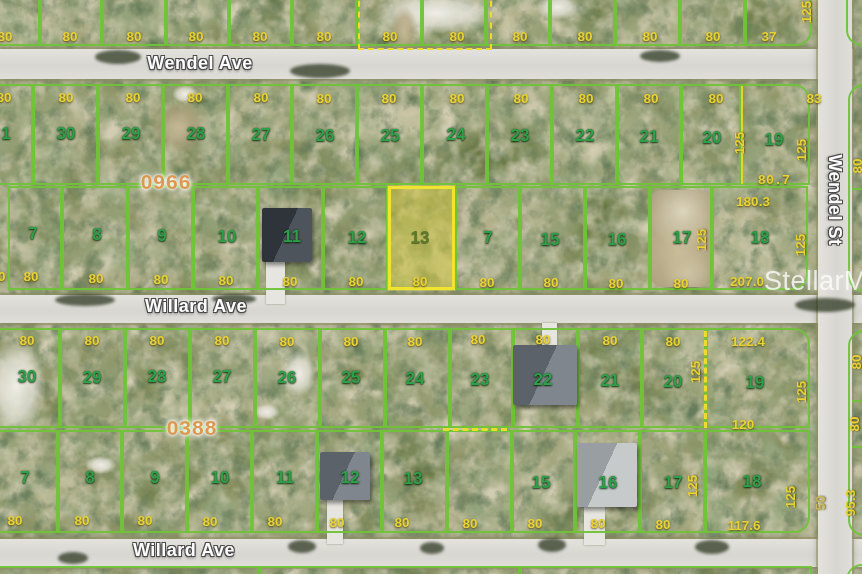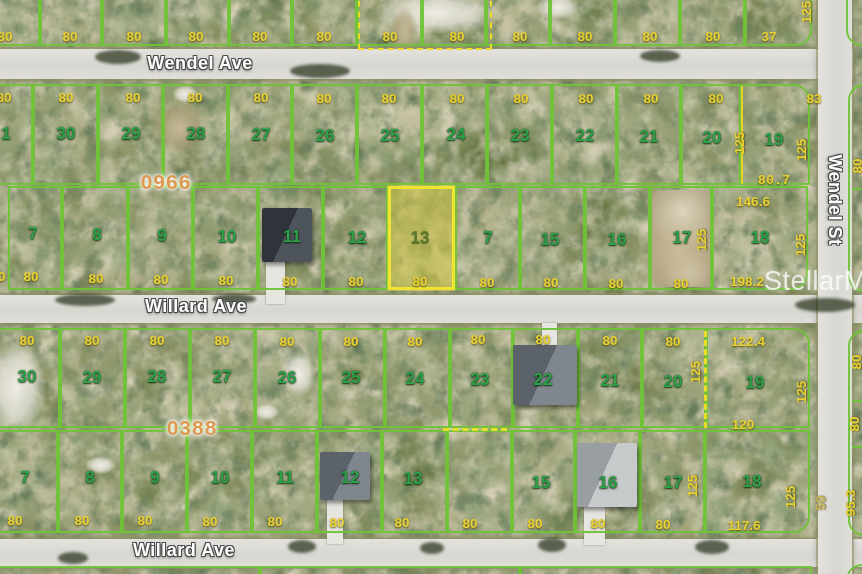--- a/index.html
+++ b/index.html
@@ -270,22 +270,22 @@
       <div class="dim" style="left: 96px; top: 278px;">80</div>
       <div class="dim" style="left: 161px; top: 279px;">80</div>
       <div class="dim" style="left: 226px; top: 280px;">80</div>
       <div class="dim" style="left: 290px; top: 281px;">80</div>
       <div class="dim" style="left: 356px; top: 281px;">80</div>
       <div class="dim" style="left: 420px; top: 281px;">80</div>
       <div class="dim" style="left: 487px; top: 282px;">80</div>
       <div class="dim" style="left: 551px; top: 282px;">80</div>
       <div class="dim" style="left: 616px; top: 283px;">80</div>
       <div class="dim" style="left: 681px; top: 283px;">80</div>
-      <div class="dim" style="left: 747px; top: 281px;">198.2</div>
-      <div class="dim" style="left: 753px; top: 201px;">146.6</div>
+      <div class="dim" style="left: 747px; top: 281px;">207.0</div>
+      <div class="dim" style="left: 753px; top: 201px;">180.3</div>
       <div class="dim rot" style="left: 701px; top: 240px;">125</div>
       <div class="dim rot" style="left: 800px; top: 245px;">125</div>
       <div class="dim" style="left: 27px; top: 340px;">80</div>
       <div class="dim" style="left: 92px; top: 340px;">80</div>
       <div class="dim" style="left: 157px; top: 340px;">80</div>
       <div class="dim" style="left: 222px; top: 340px;">80</div>
       <div class="dim" style="left: 287px; top: 341px;">80</div>
       <div class="dim" style="left: 351px; top: 341px;">80</div>
       <div class="dim" style="left: 415px; top: 341px;">80</div>
       <div class="dim" style="left: 478px; top: 339px;">80</div>

